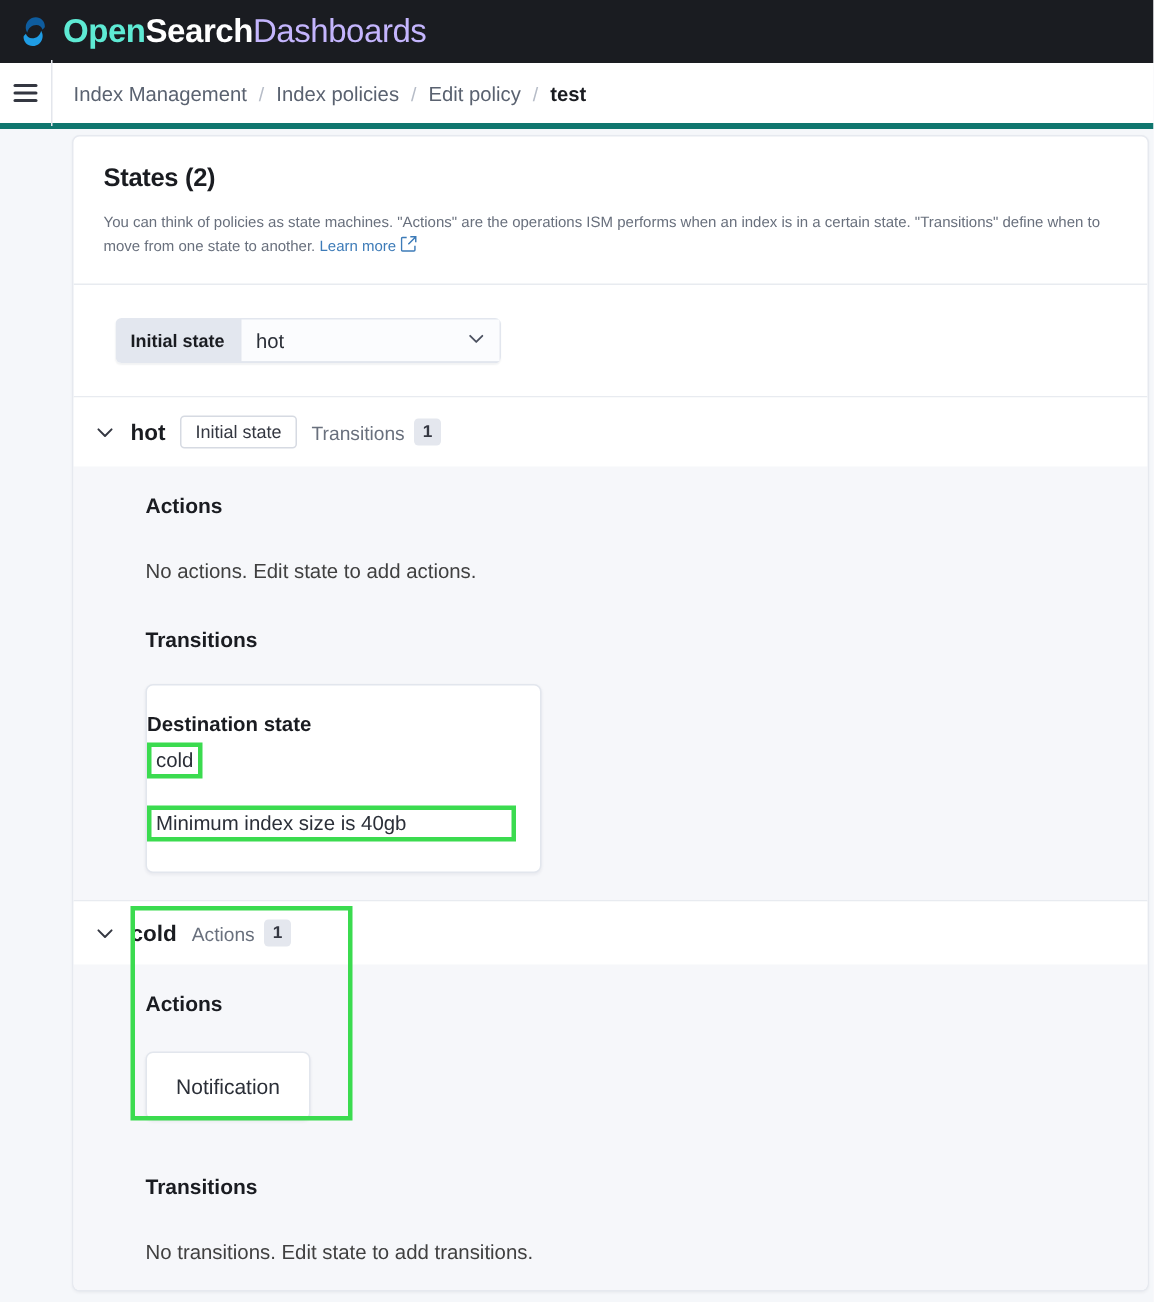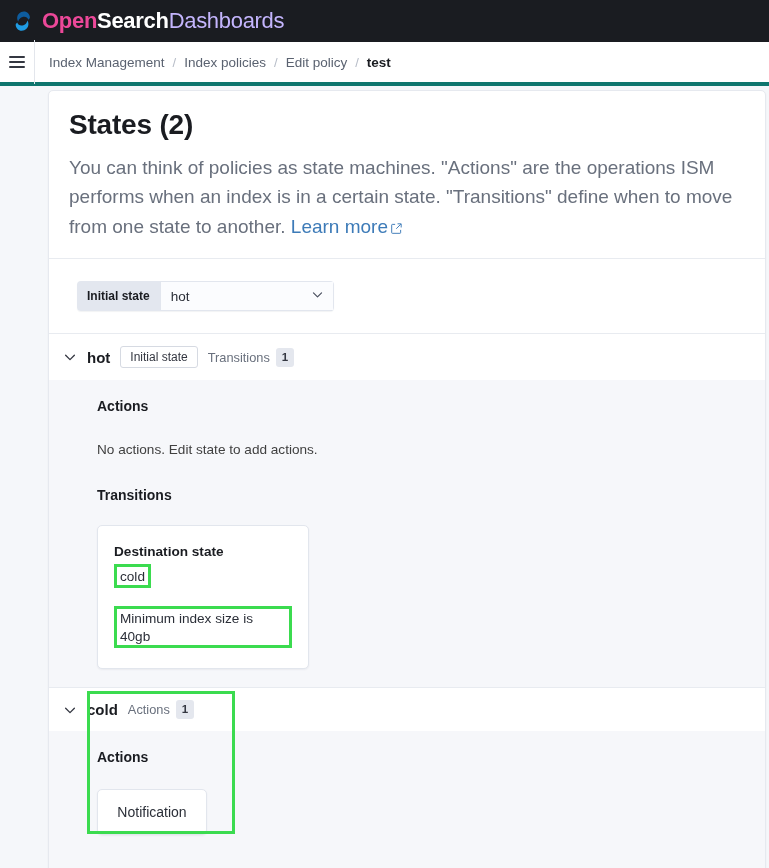--- a/index.html
+++ b/index.html
@@ -22,21 +22,21 @@
   }
   .logo-wrap { display: flex; align-items: center; gap: 6px; }
   .logo-mark { width: 26px; height: 26px; display: block; }
   .logo-text {
     font-size: 22px;
     font-weight: 700;
     letter-spacing: -0.3px;
     line-height: 1;
     white-space: nowrap;
   }
-  .logo-open { color: #ec4899; }
+  .logo-open { color: #5eead4; }
   .logo-search { color: #ffffff; }
   .logo-dash { color: #c4b5fd; font-weight: 400; }
 
   
   .breadbar {
     height: 44px;
     background: #ffffff;
     display: flex;
     align-items: center;
     border-bottom: 4px solid #0f766e;
@@ -81,28 +81,28 @@
     background: #ffffff;
     border: 1px solid #e6e9ef;
     border-radius: 5px;
     width: 718px;
     box-shadow: 0 1px 2px rgba(30,40,60,0.05);
     overflow: hidden;
   }
 
   .panel-head { padding: 18px 20px 16px 20px; }
   .panel-title {
-    font-size: 28px;
+    font-size: 17px;
     font-weight: 700;
     color: #1a1c21;
     letter-spacing: -0.2px;
     margin-bottom: 12px;
   }
   .panel-desc {
-    font-size: 19px;
+    font-size: 10px;
     line-height: 1.55;
     color: #69707d;
   }
   .learn-link { color: #3d7bb8; text-decoration: none; cursor: pointer; }
   .ext-icon {
     display: inline-block;
     vertical-align: -1px;
     margin-left: 3px;
   }
 
@@ -202,23 +202,23 @@
     padding: 0 0 0 48px;
   }
 
   .card {
     background: #ffffff;
     border: 1px solid #e2e6ed;
     border-radius: 5px;
     box-shadow: 0 1px 2px rgba(30,40,60,0.06);
   }
   .trans-card {
-    width: 212px;
+    width: 264px;
     margin-left: 48px;
-    padding: 18px 16px 20px 16px;
+    padding: 18px 16px 20px 0;
   }
   .card-label {
     font-size: 13.6px;
     font-weight: 700;
     color: #1a1c21;
   }
   .card-val {
     font-size: 13.6px;
     color: #2b2f38;
   }

